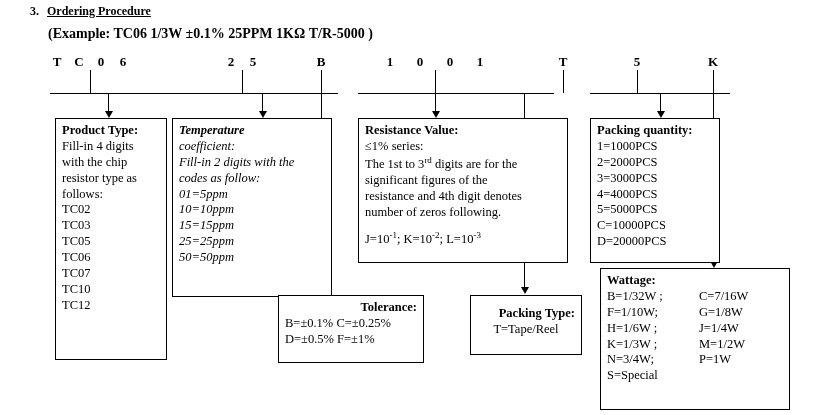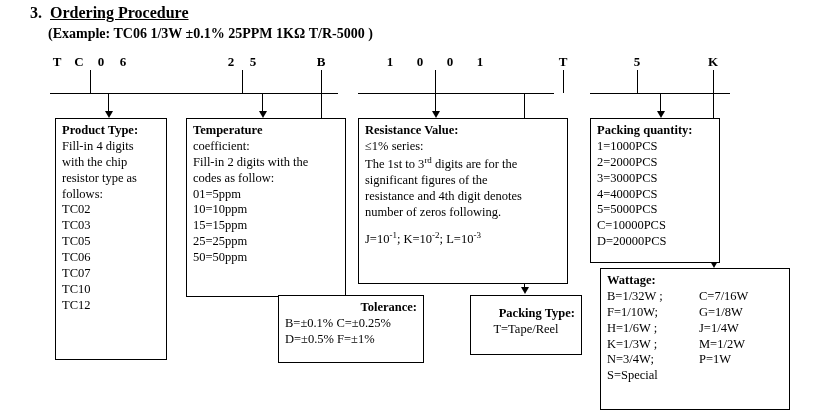--- a/index.html
+++ b/index.html
@@ -19,21 +19,21 @@
     position: relative;
     width: 830px;
     height: 415px;
   }
   .abs { position: absolute; }
 
   
   .heading {
     left: 30px;
     top: 4px;
-    font-size: 16px;
+    font-size: 12px;
     font-weight: bold;
     white-space: nowrap;
   }
   .heading .num { margin-right: 8px; }
   .heading .title { text-decoration: underline; }
 
   .example {
     left: 48px;
     top: 26px;
     font-size: 14px;
@@ -156,33 +156,33 @@
     <div class="line">follows:</div>
     <div class="line">TC02</div>
     <div class="line">TC03</div>
     <div class="line">TC05</div>
     <div class="line">TC06</div>
     <div class="line">TC07</div>
     <div class="line">TC10</div>
     <div class="line">TC12</div>
   </div>
 
-  <div class="abs box" style="left:186px;top:118px;width:160px;height:179px;">
+  <div class="abs box" style="left:172px;top:118px;width:160px;height:179px;font-style:italic;">
     <div class="line bt">Temperature</div>
     <div class="line">coefficient:</div>
     <div class="line">Fill-in 2 digits with the</div>
     <div class="line">codes as follow:</div>
     <div class="line">01=5ppm</div>
     <div class="line">10=10ppm</div>
     <div class="line">15=15ppm</div>
     <div class="line">25=25ppm</div>
     <div class="line">50=50ppm</div>
   </div>
 
-  <div class="abs box" style="left:358px;top:118px;width:210px;height:166px;">
+  <div class="abs box" style="left:358px;top:118px;width:210px;height:145px;">
     <div class="line bt">Resistance Value:</div>
     <div class="line">≤1% series:</div>
     <div class="line"><span>The 1st to 3</span><span class="small-sup">rd</span><span> digits are for the</span></div>
     <div class="line">significant figures of the</div>
     <div class="line">resistance and 4th digit denotes</div>
     <div class="line">number of zeros following.</div>
     <div class="line" style="margin-top:10px;"><span>J=10</span><span class="small-sup">-1</span><span>; K=10</span><span class="small-sup">-2</span><span>; L=10</span><span class="small-sup">-3</span></div>
   </div>
 
   <div class="abs box" style="left:590px;top:118px;width:130px;height:145px;">

